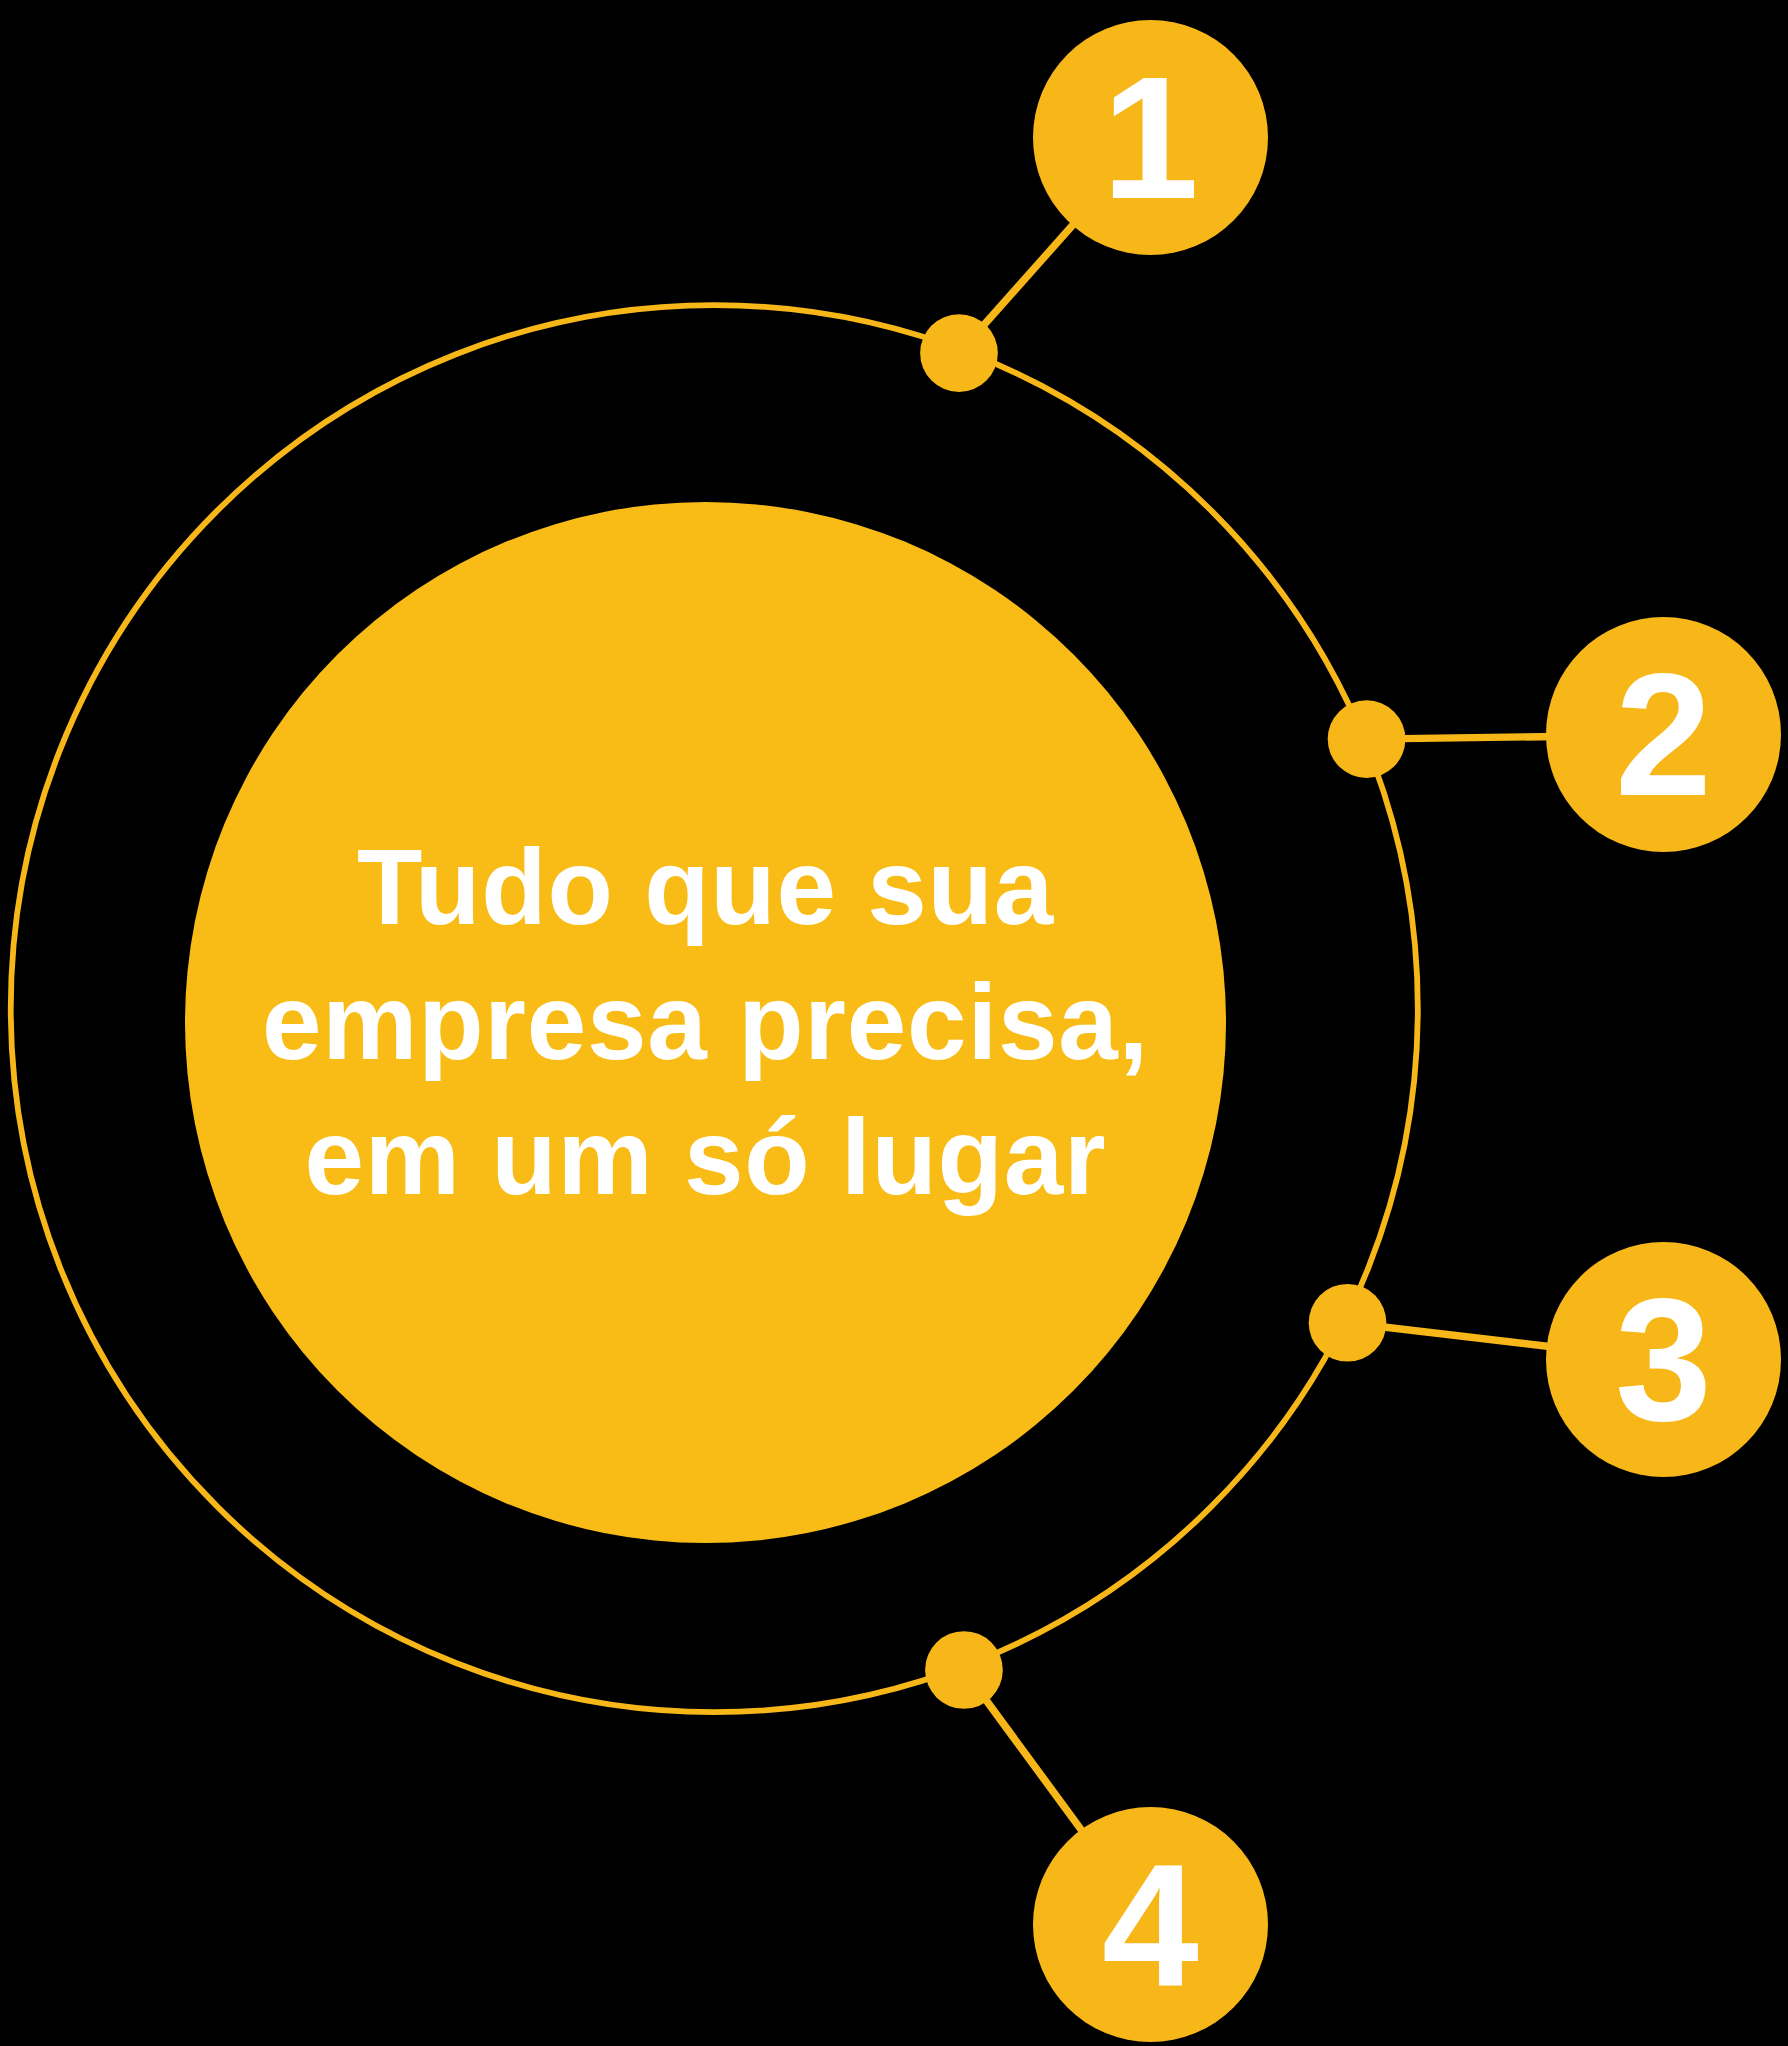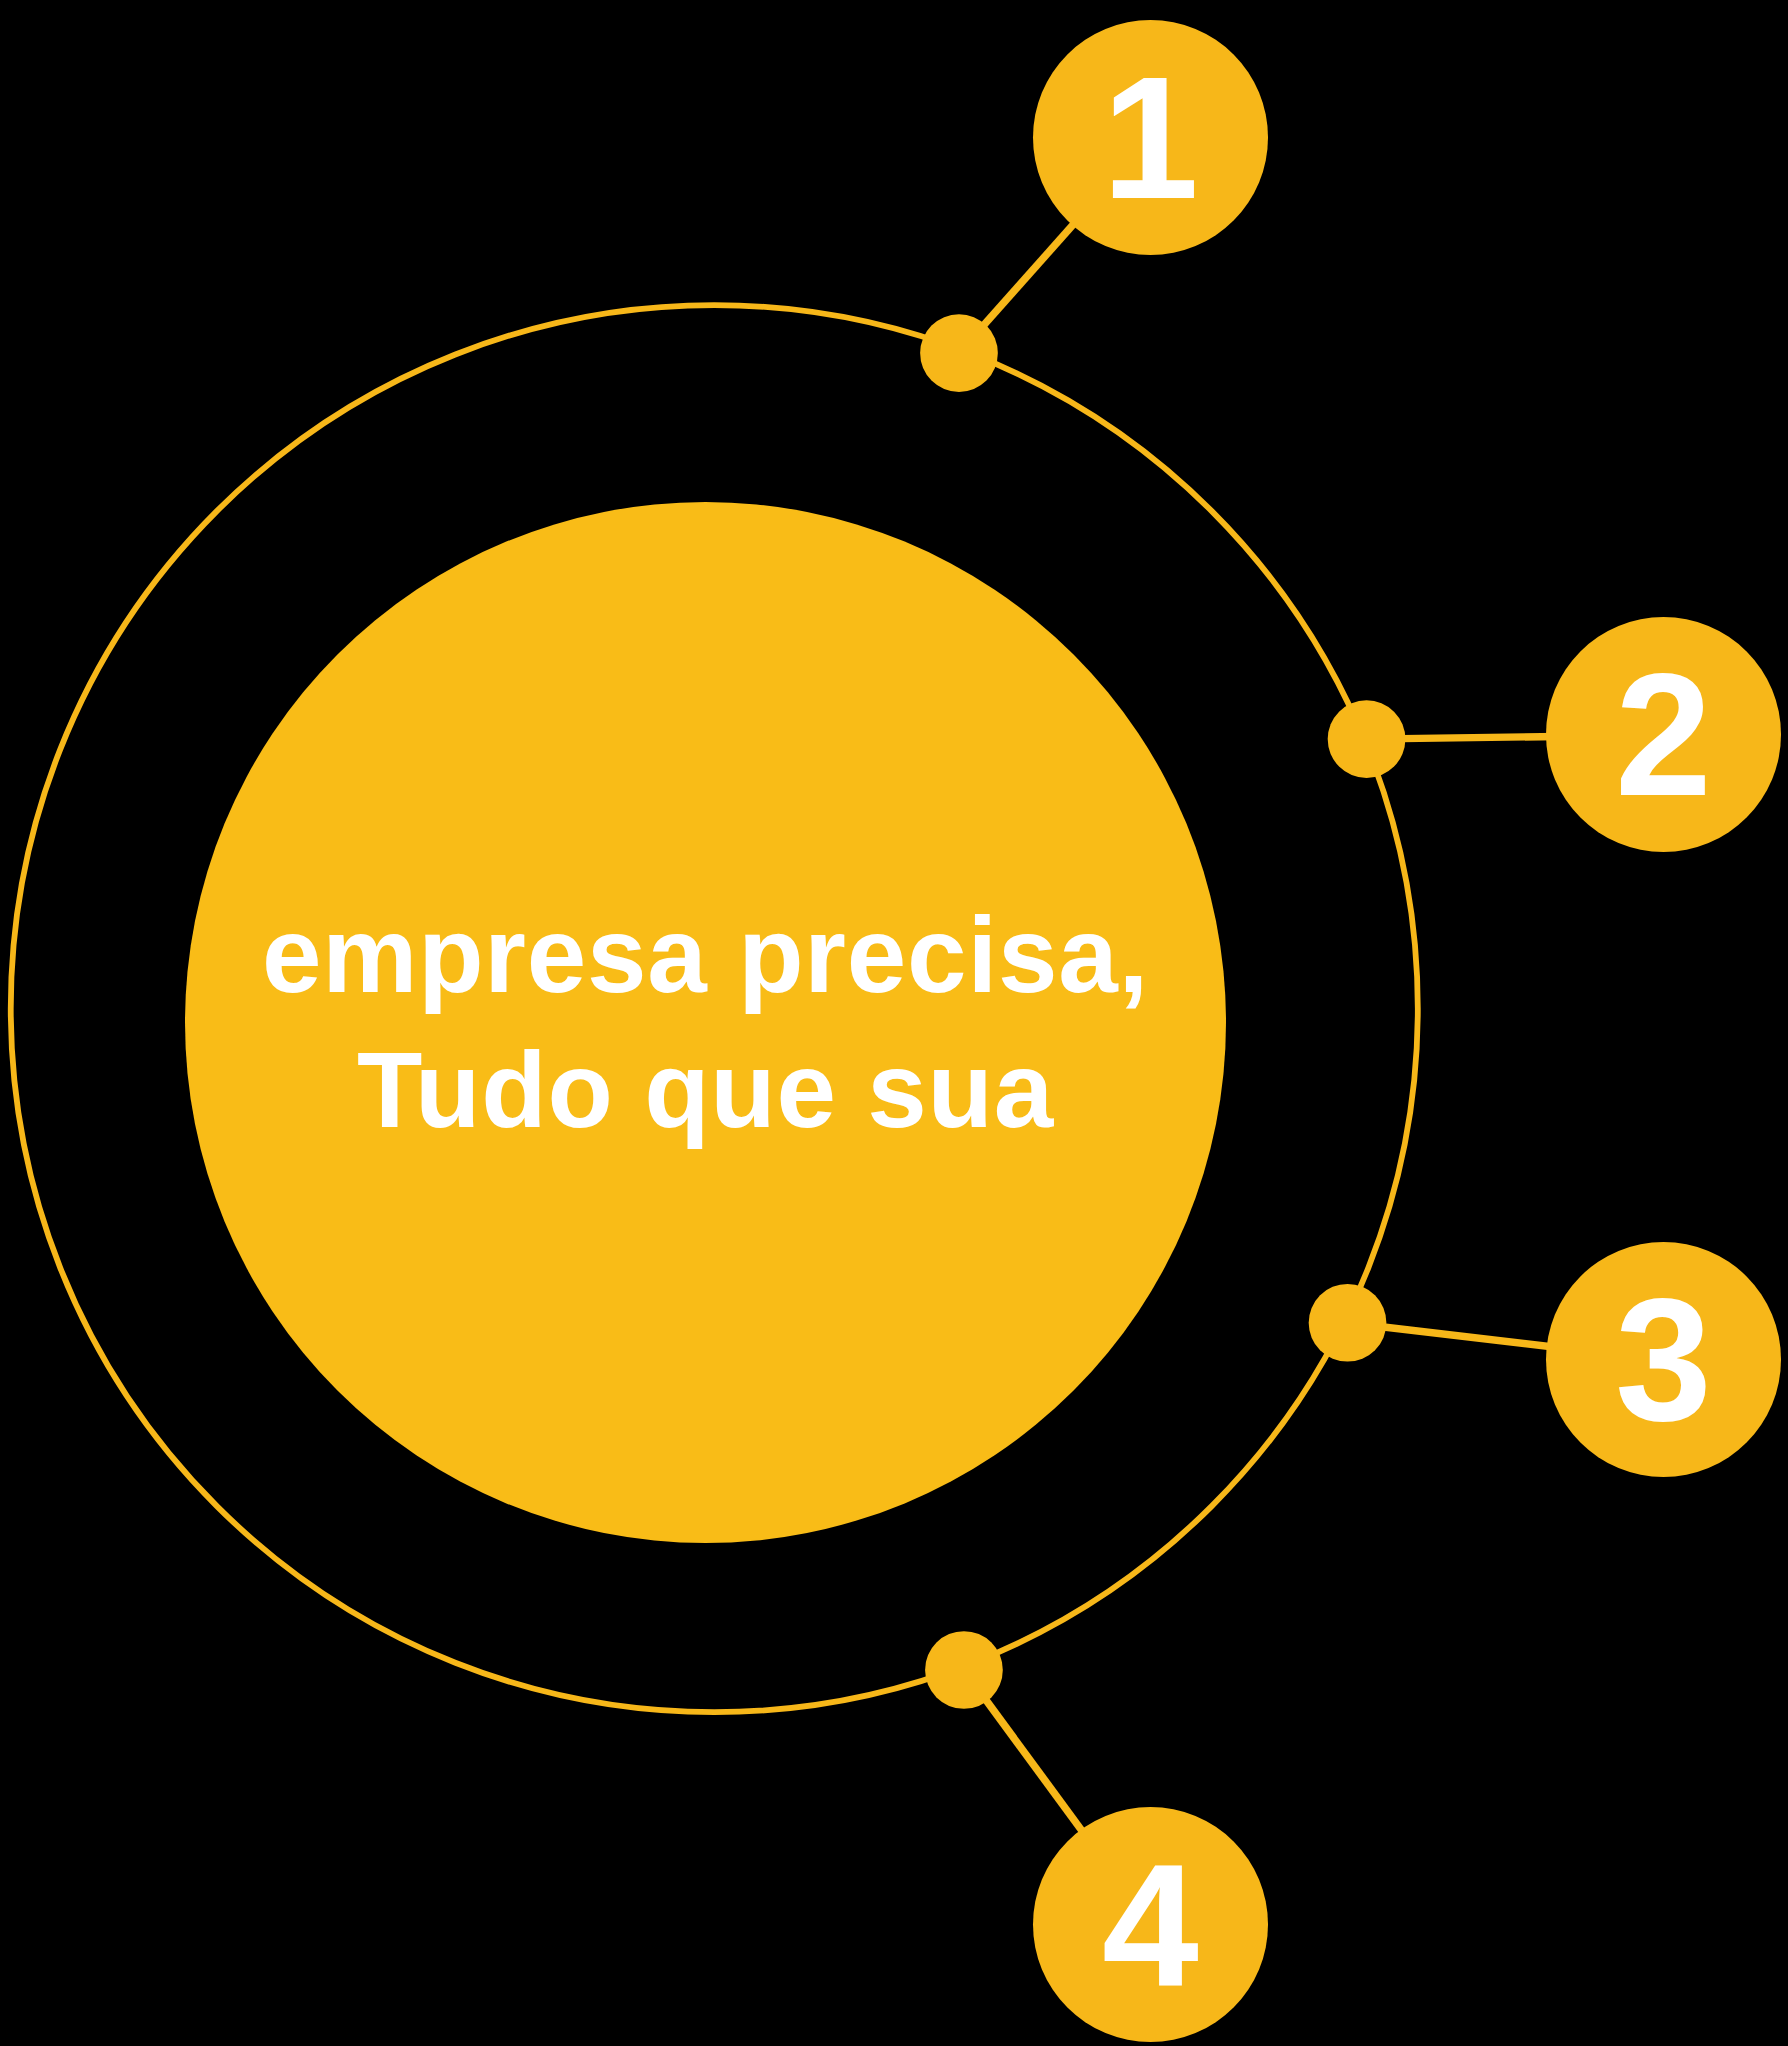--- a/index.html
+++ b/index.html
@@ -92,22 +92,23 @@
     <line class="connector" x1="1166" y1="2020" x2="1392" y2="2328"></line>
 
     <circle class="ring-dot" cx="1160" cy="427" r="47"></circle>
     <circle class="ring-dot" cx="1653" cy="894" r="47"></circle>
     <circle class="ring-dot" cx="1630" cy="1600" r="47"></circle>
     <circle class="ring-dot" cx="1166" cy="2020" r="47"></circle>
   </svg>
 
   <div class="center-circle">
     <div class="center-text">
+      <span>Tudo que sua</span>
       <span>empresa precisa,</span>
-      <span>Tudo que sua</span>
+      <span>em um só lugar</span>
     </div>
   </div>
 
   <div class="step-badge step-1">
     <span class="step-number">1</span>
   </div>
   <div class="step-badge step-2">
     <span class="step-number">2</span>
   </div>
   <div class="step-badge step-3">

